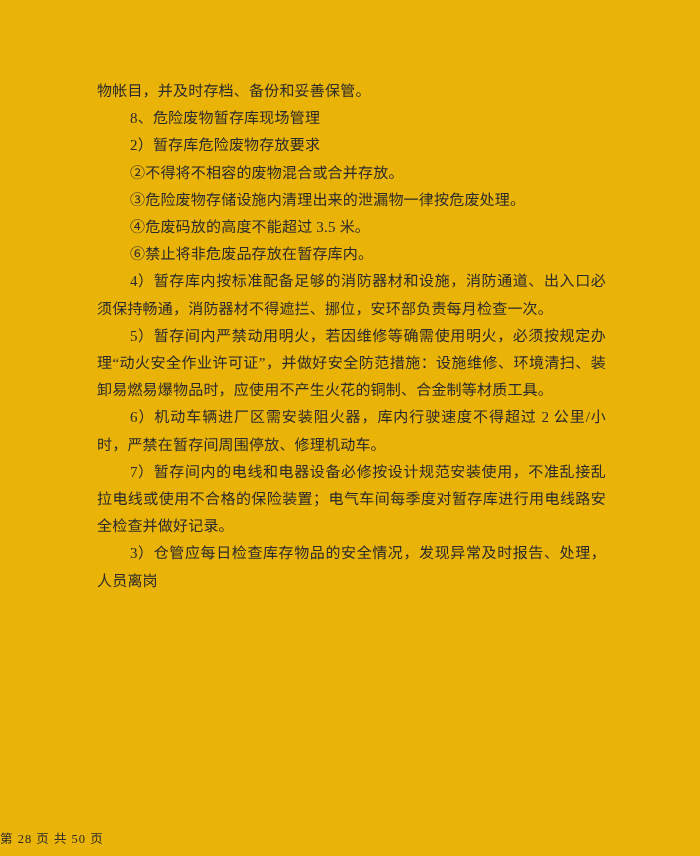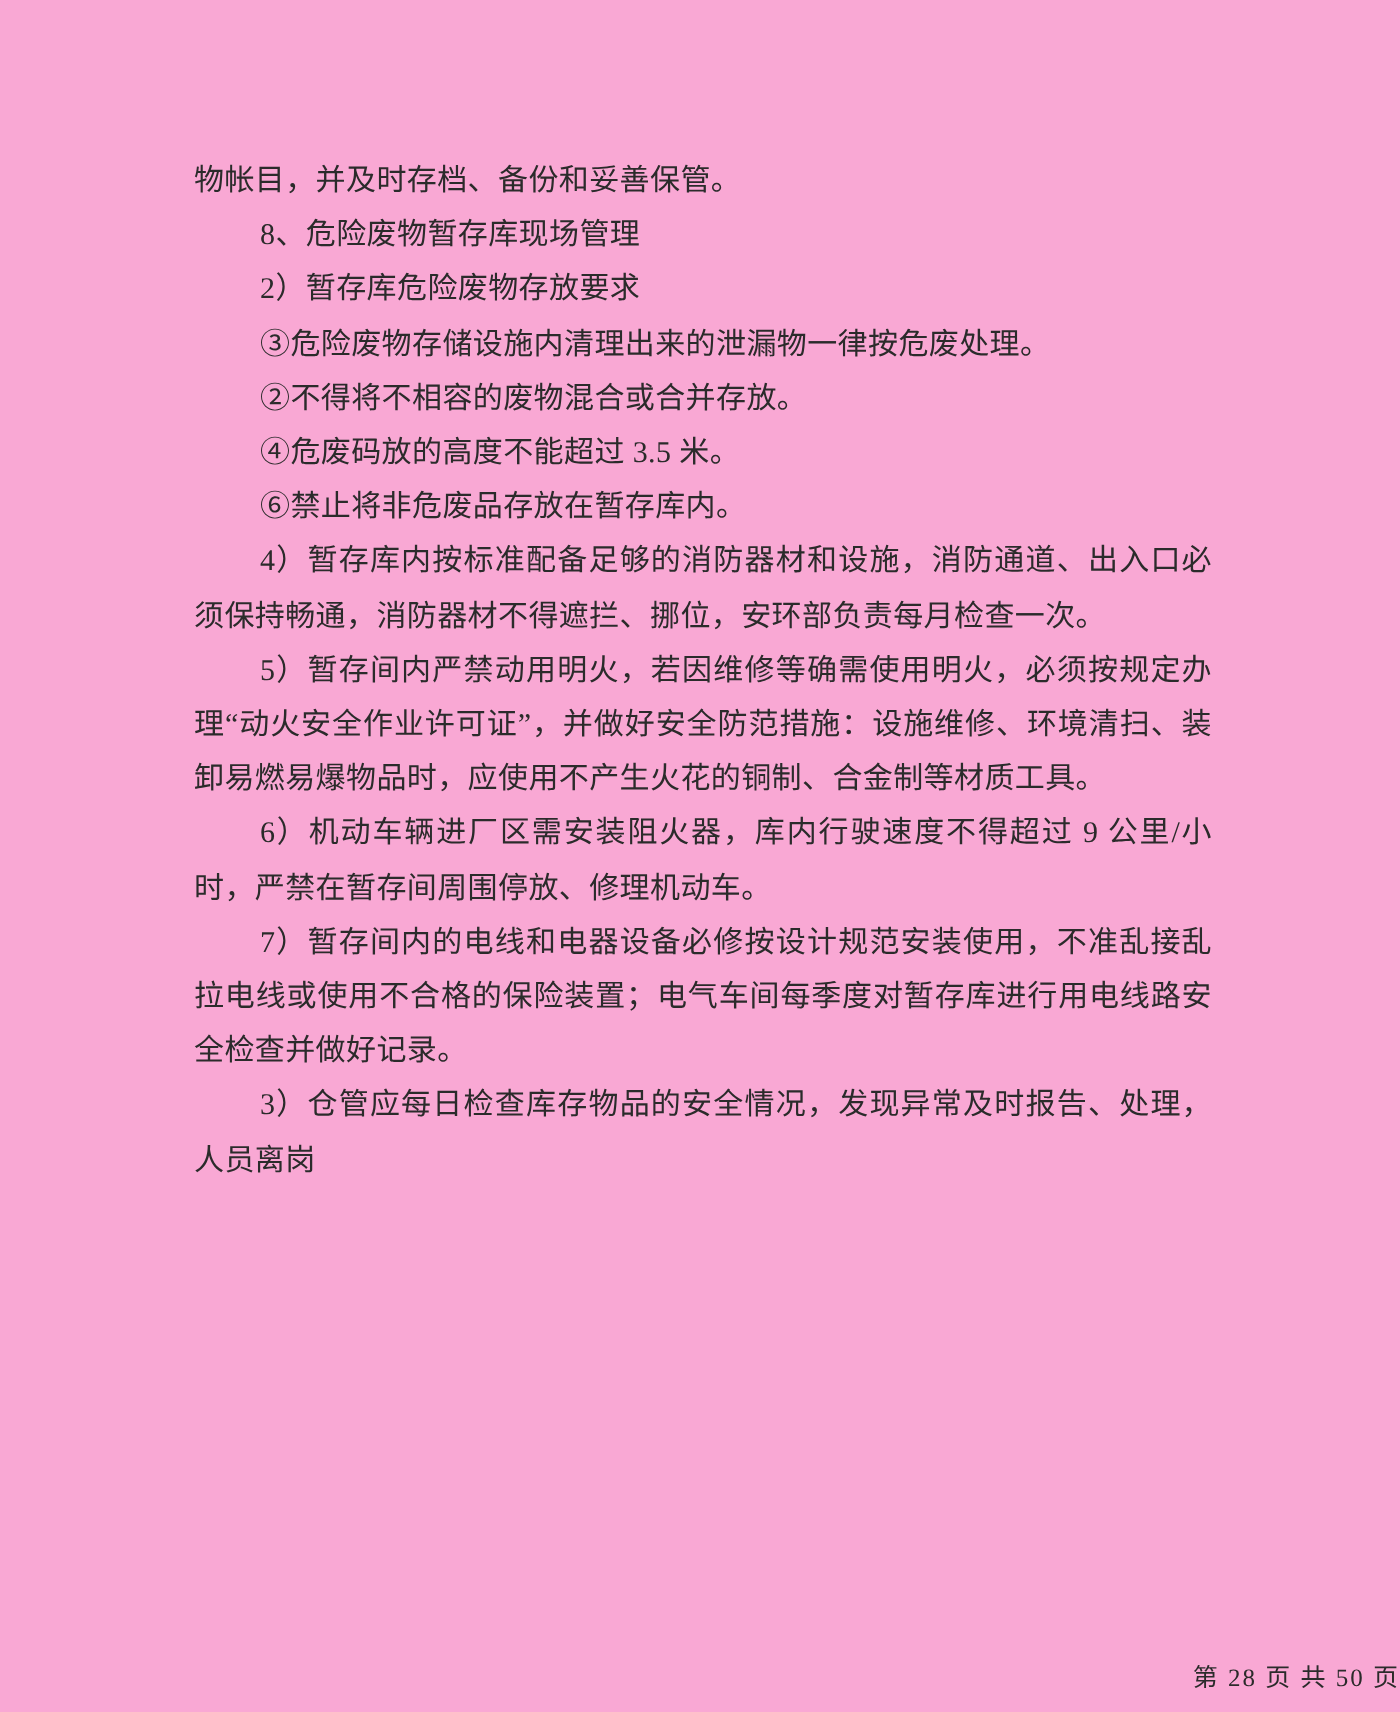--- a/index.html
+++ b/index.html
@@ -5,21 +5,21 @@
   html, body {
     margin: 0;
     padding: 0;
     background: #ffffff;
   }
   .page {
     position: relative;
     width: 700px;
     height: 856px;
     margin: 0 auto;
-    background: #f9a8d4;
+    background: #eab308;
     overflow: hidden;
     font-family: "Liberation Serif", "DejaVu Serif", serif;
     color: #2b2b2b;
   }
   .content {
     position: absolute;
     top: 78px;
     left: 97px;
     width: 509px;
   }
@@ -34,38 +34,38 @@
     word-break: break-all;
   }
   .content p.continuation {
     text-indent: 0;
   }
   .footer {
     position: absolute;
     left: 0;
     right: 0;
     bottom: 9px;
-    text-align: right;
+    text-align: left;
     font-size: 12.5px;
     color: #2b2b2b;
     letter-spacing: 1px;
   }
 </style>
 </head>
 <body>
 
 <div class="page">
   <div class="content">
     <p class="continuation">物帐目，并及时存档、备份和妥善保管。</p>
     <p>8、危险废物暂存库现场管理</p>
     <p>2）暂存库危险废物存放要求</p>
+    <p>②不得将不相容的废物混合或合并存放。</p>
     <p>③危险废物存储设施内清理出来的泄漏物一律按危废处理。</p>
-    <p>②不得将不相容的废物混合或合并存放。</p>
     <p>④危废码放的高度不能超过 3.5 米。</p>
     <p>⑥禁止将非危废品存放在暂存库内。</p>
     <p>4）暂存库内按标准配备足够的消防器材和设施，消防通道、出入口必须保持畅通，消防器材不得遮拦、挪位，安环部负责每月检查一次。</p>
     <p>5）暂存间内严禁动用明火，若因维修等确需使用明火，必须按规定办理“动火安全作业许可证”，并做好安全防范措施：设施维修、环境清扫、装卸易燃易爆物品时，应使用不产生火花的铜制、合金制等材质工具。</p>
-    <p>6）机动车辆进厂区需安装阻火器，库内行驶速度不得超过 9 公里/小时，严禁在暂存间周围停放、修理机动车。</p>
+    <p>6）机动车辆进厂区需安装阻火器，库内行驶速度不得超过 2 公里/小时，严禁在暂存间周围停放、修理机动车。</p>
     <p>7）暂存间内的电线和电器设备必修按设计规范安装使用，不准乱接乱拉电线或使用不合格的保险装置；电气车间每季度对暂存库进行用电线路安全检查并做好记录。</p>
     <p>3）仓管应每日检查库存物品的安全情况，发现异常及时报告、处理，人员离岗</p>
   </div>
   <div class="footer">第 28 页 共 50 页</div>
 </div>
 
 </body></html>

